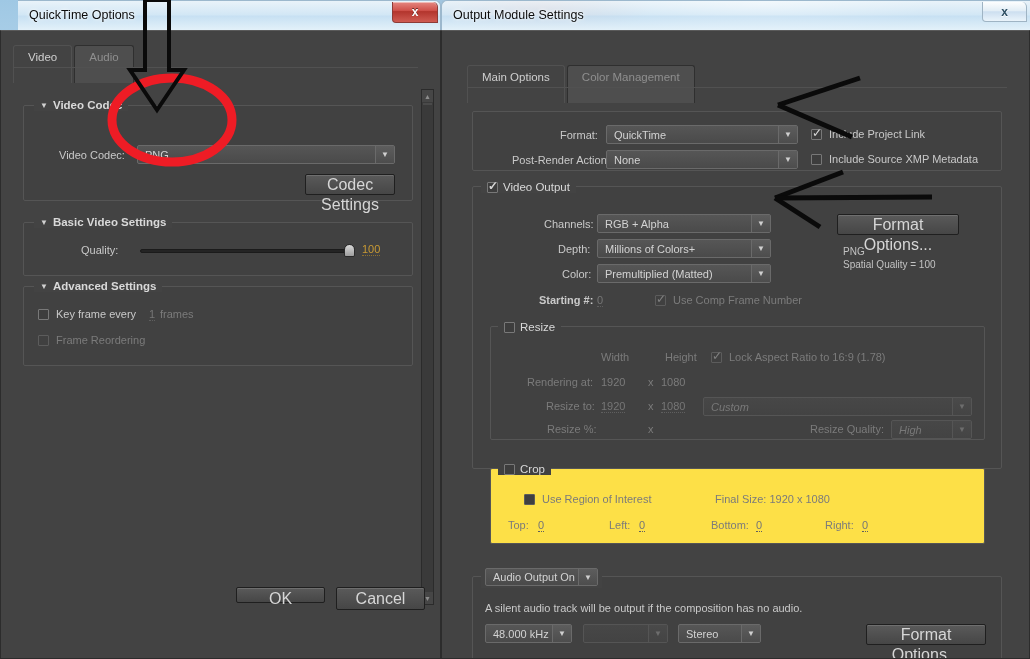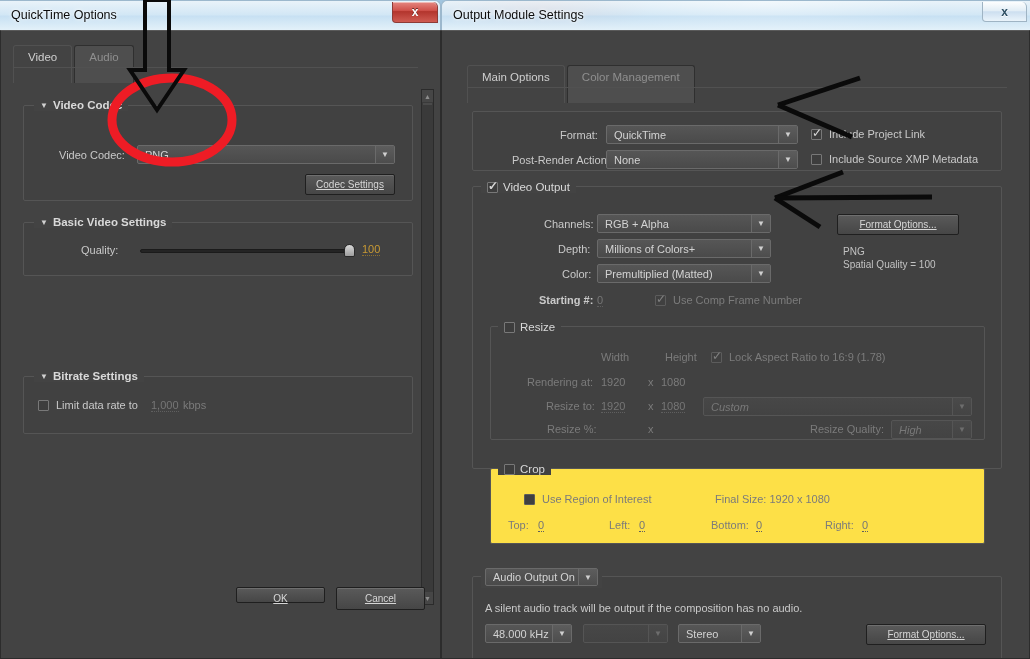--- a/index.html
+++ b/index.html
@@ -57,21 +57,21 @@
   .winbody{
     background:#434343;
     border:1px solid #2c2c2c;
     border-top:1px solid #5a5a5a;
     position:relative;
     overflow:hidden;
   }
 
   
   #quicktime-window{ left:0; top:0; width:441px; height:659px; }
-  #quicktime-window .titlebar{ border-radius:0 6px 0 0; border-left:none; }
+  #quicktime-window .titlebar{ border-radius:0 6px 0 0; border-left:none;margin-left:18px; }
   #qt-body{ width:441px; height:629px; }
 
   .tabstrip{ position:absolute; left:12px; top:14px; height:23px; }
   .tab{
     display:inline-block; height:38px; line-height:22px;
     padding:0 14px; font-size:11.5px;
     border:1px solid #2f2f2f; border-bottom:none;
     border-radius:3px 3px 0 0; margin-right:-1px;
     vertical-align:top;
   }
@@ -110,21 +110,21 @@
     font-size:8px; color:#cfcfcf;
   }
   .combo.dis{ color:#787878; border-color:#555; background:linear-gradient(180deg,#474747,#434343);font-style:italic; }
   .combo.dis .arrow{ color:#6d6d6d; border-color:#555; background:linear-gradient(180deg,#4a4a4a,#444); }
 
   .btn{
     position:absolute; height:21px; line-height:20px; text-align:center;
     background:linear-gradient(180deg,#5a5a5a,#464646);
     border:1px solid #1f1f1f; border-radius:2px;
     box-shadow:inset 0 1px 0 rgba(255,255,255,.13);
-    color:#d6d6d6; font-size:10px;text-decoration:underline;
+    color:#d6d6d6; font-size:16px;
   }
 
   .cb{
     position:absolute; width:11px; height:11px;
     border:1px solid #787878; background:#3d3d3d; border-radius:1px;
   }
   .cb.dis{ border-color:#5c5c5c; background:#404040; }
   .cb.on::after{
     content:"✓"; position:absolute; left:0px; top:-4px;
     font-size:12px; color:#d8d8d8; line-height:14px;
@@ -202,30 +202,32 @@
     <div class="group" style="left:22px; top:191px; width:390px; height:54px;">
       <div class="group-title">
         <span class="tri">▼</span><span>Basic Video Settings</span>
       </div>
       <div class="lbl" style="left:57px; top:21px;">Quality:</div>
       <div class="slider-track" style="left:116px; top:26px; width:212px;"></div>
       <div class="slider-knob" style="left:320px; top:21px;"></div>
       <div class="numfield" style="left:338px; top:20px;">100</div>
     </div>
 
-
-    <div class="group" style="left:22px; top:345px; width:390px; height:58px;">
+    <div class="group" style="left:22px; top:255px; width:390px; height:80px;">
       <div class="group-title">
-        <span class="tri">▼</span><span>Bitrate Settings</span>
-      </div>
-      <div class="cb" style="left:14px; top:23px;"></div>
-      <div class="lbl" style="left:32px; top:22px;">Limit data rate to</div>
-      <div class="numfield dis" style="left:127px; top:22px;">1,000</div>
-      <div class="lbl dim" style="left:159px; top:22px;">kbps</div>
-    </div>
+        <span class="tri">▼</span><span>Advanced Settings</span>
+      </div>
+      <div class="cb" style="left:14px; top:22px;"></div>
+      <div class="lbl" style="left:32px; top:21px;">Key frame every</div>
+      <div class="numfield dis" style="left:125px; top:21px;">1</div>
+      <div class="lbl dim" style="left:136px; top:21px;">frames</div>
+      <div class="cb dis" style="left:14px; top:48px;"></div>
+      <div class="lbl dim" style="left:32px; top:47px;">Frame Reordering</div>
+    </div>
+
 
     <div id="qt-scrollbar">
       <div class="sb-arrow" style="top:0;">▲</div>
       <div class="sb-thumb"></div>
       <div class="sb-arrow" style="bottom:0;">▼</div>
     </div>
 
     <div class="btn" style="left:235px; top:556px; width:89px; height:16px; line-height:22px;">OK</div>
     <div class="btn" style="left:335px; top:556px; width:89px; height:23px; line-height:22px;">Cancel</div>
   </div>

